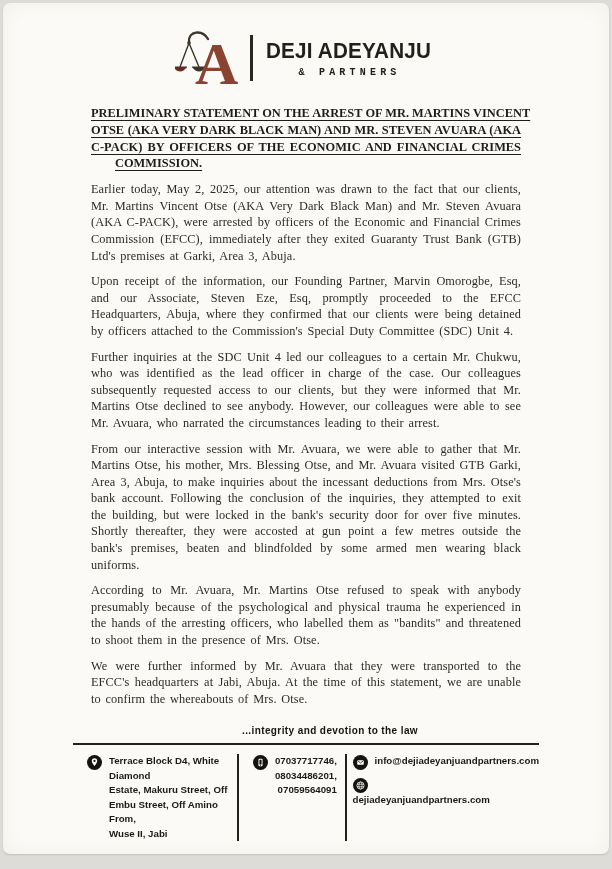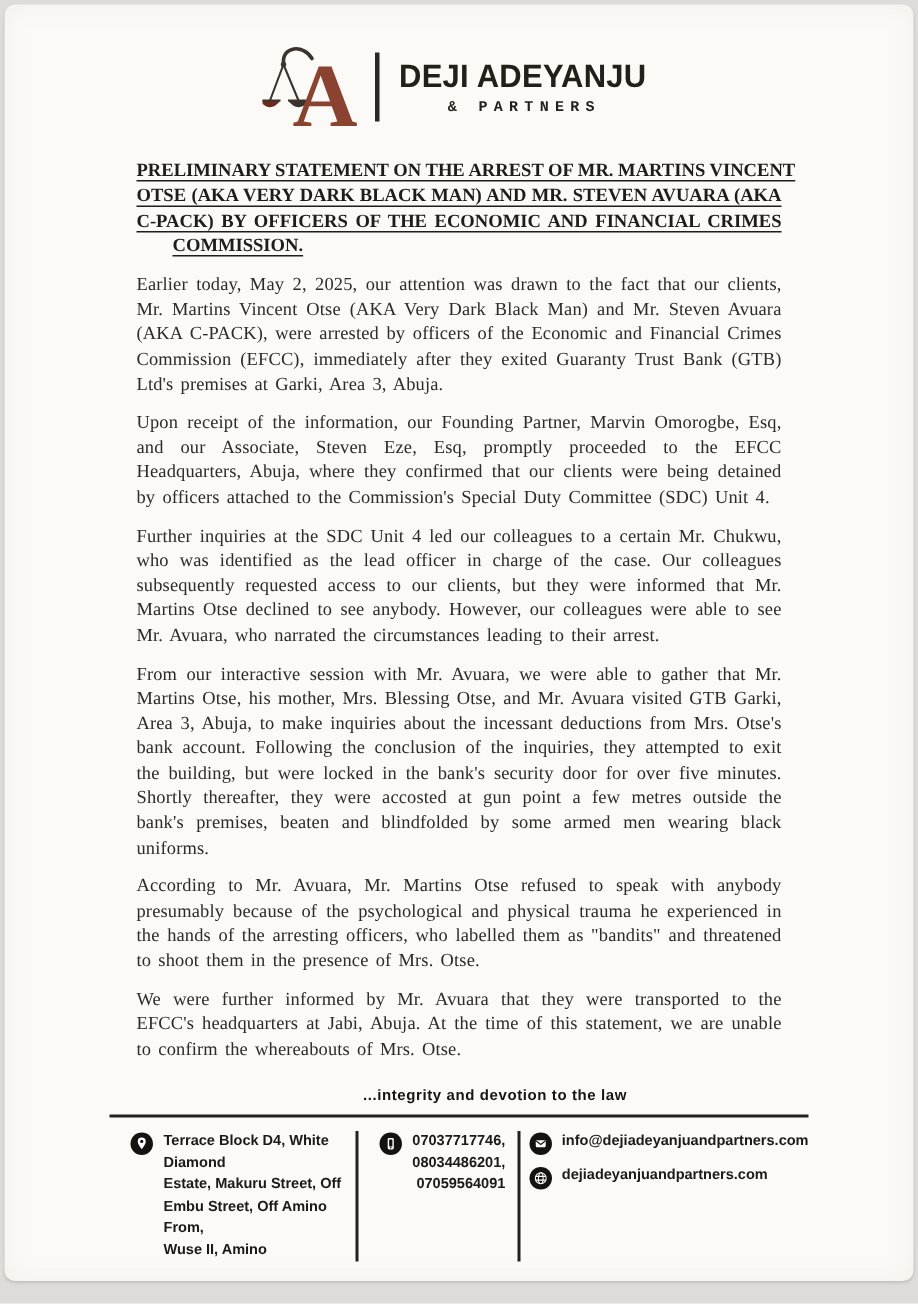--- a/index.html
+++ b/index.html
@@ -116,22 +116,22 @@
     background: #15130f;
     display: inline-flex;
     align-items: center;
     justify-content: center;
     flex: 0 0 15px;
     margin-right: 7px;
     margin-top: 1px;
   }
   .f-icon svg { width: 11px; height: 11px; display: block; }
   .f-line { line-height: 14.5px; }
-  .f-row { display: flex; align-items: flex-start; }
-  .f-row + .f-row { margin-top: 7px; }
+  .f-row { display: flex; align-items: flex-start; justify-content: center; }
+  .f-row + .f-row { margin-top: 7px; flex-direction: column; }
 </style>
 </head>
 <body>
 
 <div class="paper">
 
   <header class="masthead">
     <div class="logo">
       <svg class="logo-mark" viewBox="0 0 66 62" aria-hidden="true">
 
@@ -180,21 +180,21 @@
       <span class="f-icon">
         <svg viewBox="0 0 14 14">
             <path d="M7 1.6a3.4 3.4 0 0 0-3.4 3.4c0 2.5 3.4 6.6 3.4 6.6s3.4-4.1 3.4-6.6A3.4 3.4 0 0 0 7 1.6zm0 4.8a1.4 1.4 0 1 1 0-2.8 1.4 1.4 0 0 1 0 2.8z" fill="#fff"></path>
           </svg>
       </span>
       <div class="f-lines">
 
       <div class="f-line">Terrace Block D4, White Diamond</div>
           <div class="f-line">Estate, Makuru Street, Off</div>
           <div class="f-line">Embu Street, Off Amino From,</div>
-          <div class="f-line">Wuse II, Amino</div>
+          <div class="f-line">Wuse II, Jabi</div>
         </div>
     </div>
 
     <div class="v-div"></div>
 
     <div class="f-col f-phone">
       <span class="f-icon">
         <svg viewBox="0 0 14 14">
             <rect x="4.4" y="2.2" width="5.2" height="9.6" rx="1.2" fill="#fff"></rect>
             <rect x="5.6" y="3.4" width="2.8" height="6" rx="0.4" fill="#15130f"></rect>

